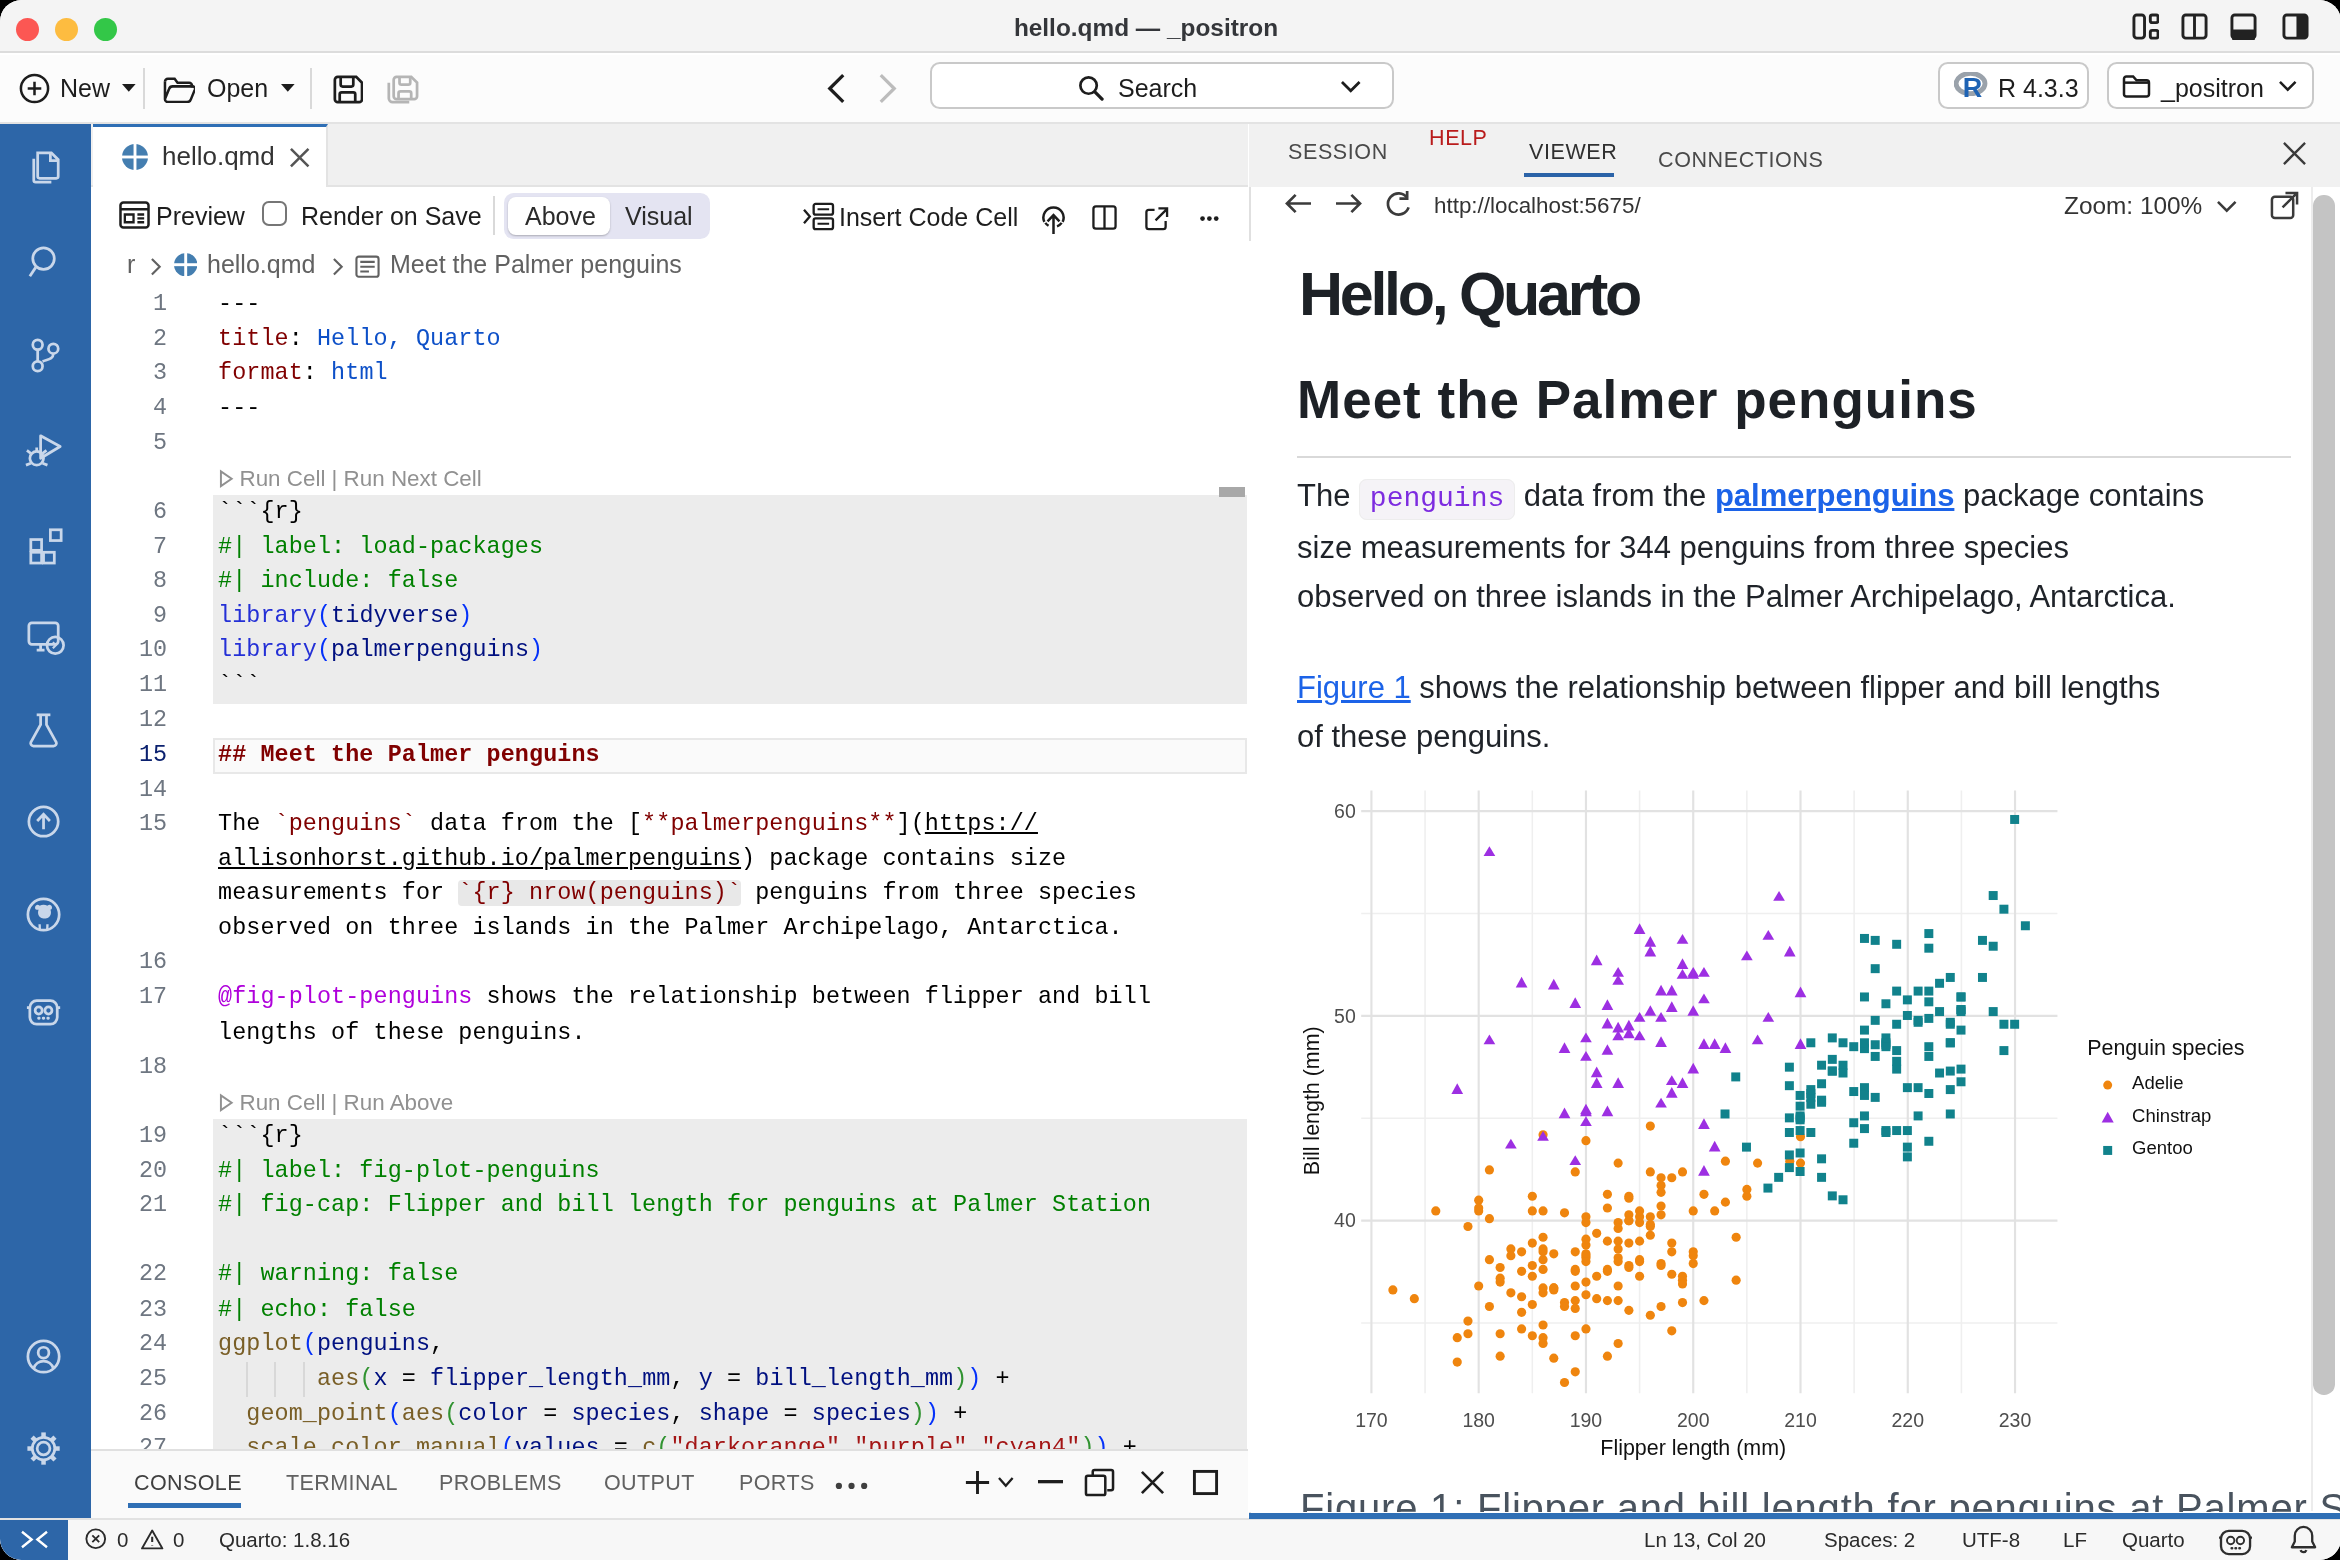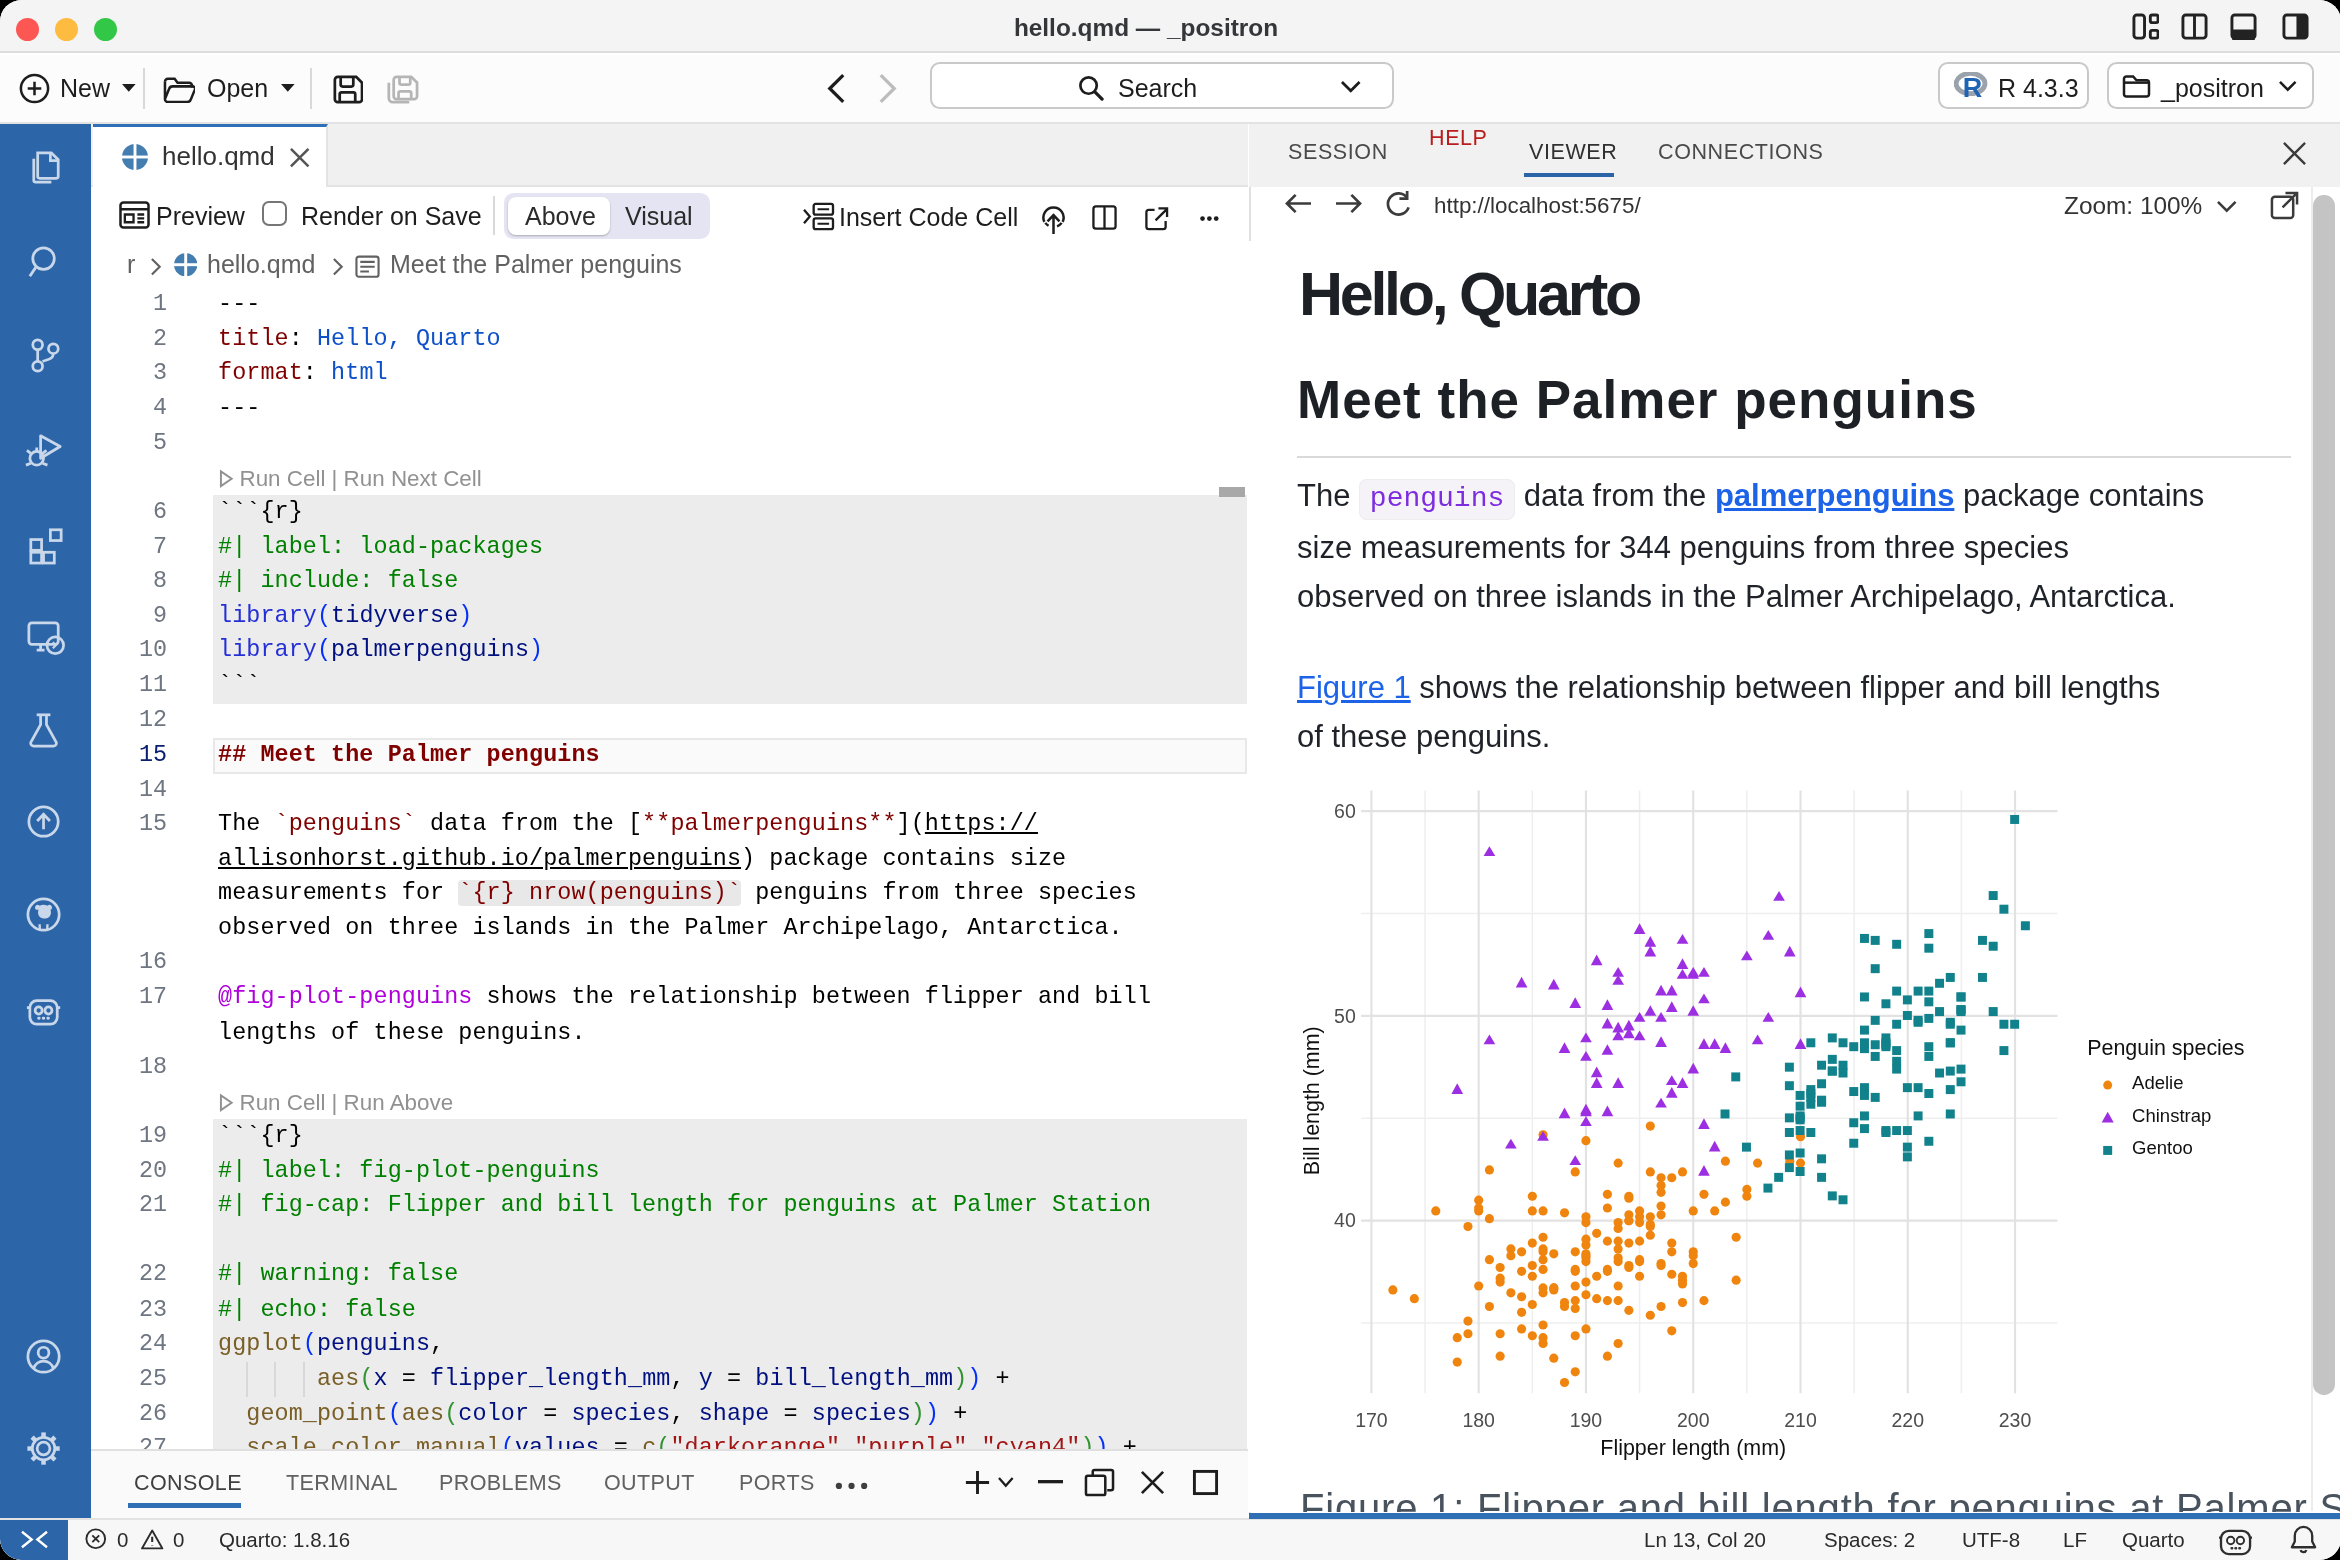--- a/index.html
+++ b/index.html
@@ -411,21 +411,21 @@
     </svg>
     <svg class="abs" style="left:2288px;top:1523px" width="31" height="33" viewBox="0 0 32 34" fill="none" xmlns="http://www.w3.org/2000/svg">
       <path d="M16 4a9 9 0 00-9 9v6l-3 6h24l-3-6v-6a9 9 0 00-9-9z" stroke="#2e2e2e" stroke-width="2.4" stroke-linejoin="round"></path>
       <path d="M13 28a3.2 3.2 0 006 0" stroke="#2e2e2e" stroke-width="2.4"></path>
     </svg>
     <div id="rpanel" class="abs"></div>
     <div class="abs" style="left:1249px;top:124px;width:1091px;height:63px;background:#f1f1f1"></div>
     <div class="abs rtab" style="left:1288px;top:140px;color:#4a4a4a">SESSION</div>
     <div class="abs rtab" style="left:1429px;top:126px;color:#b91c1c">HELP</div>
     <div class="abs rtab" style="left:1529px;top:140px;color:#303030">VIEWER</div>
-    <div class="abs rtab" style="left:1658px;top:140px;color:#4a4a4a">CONNECTIONS</div>
+    <div class="abs rtab" style="left:1658px;top:148px;color:#4a4a4a">CONNECTIONS</div>
     <div class="abs" style="left:1524px;top:173px;width:90px;height:3.9px;background:#2b63a8"></div>
     <svg class="abs" style="left:2282px;top:141px" width="25" height="25" viewBox="0 0 26 26" fill="none" xmlns="http://www.w3.org/2000/svg">
       <path d="M2 2l22 22M24 2L2 24" stroke="#3b3b3b" stroke-width="2.4"></path>
     </svg>
     <svg class="abs" style="left:1284px;top:191px" width="29" height="25" viewBox="0 0 30 26" fill="none" xmlns="http://www.w3.org/2000/svg">
       <path d="M28 13H3M12 4l-9 9 9 9" stroke="#3b3b3b" stroke-width="2.8"></path>
     </svg>
     <svg class="abs" style="left:1334px;top:191px" width="29" height="25" viewBox="0 0 30 26" fill="none" xmlns="http://www.w3.org/2000/svg">
       <path d="M2 13h25M18 4l9 9-9 9" stroke="#3b3b3b" stroke-width="2.8"></path>
     </svg>

